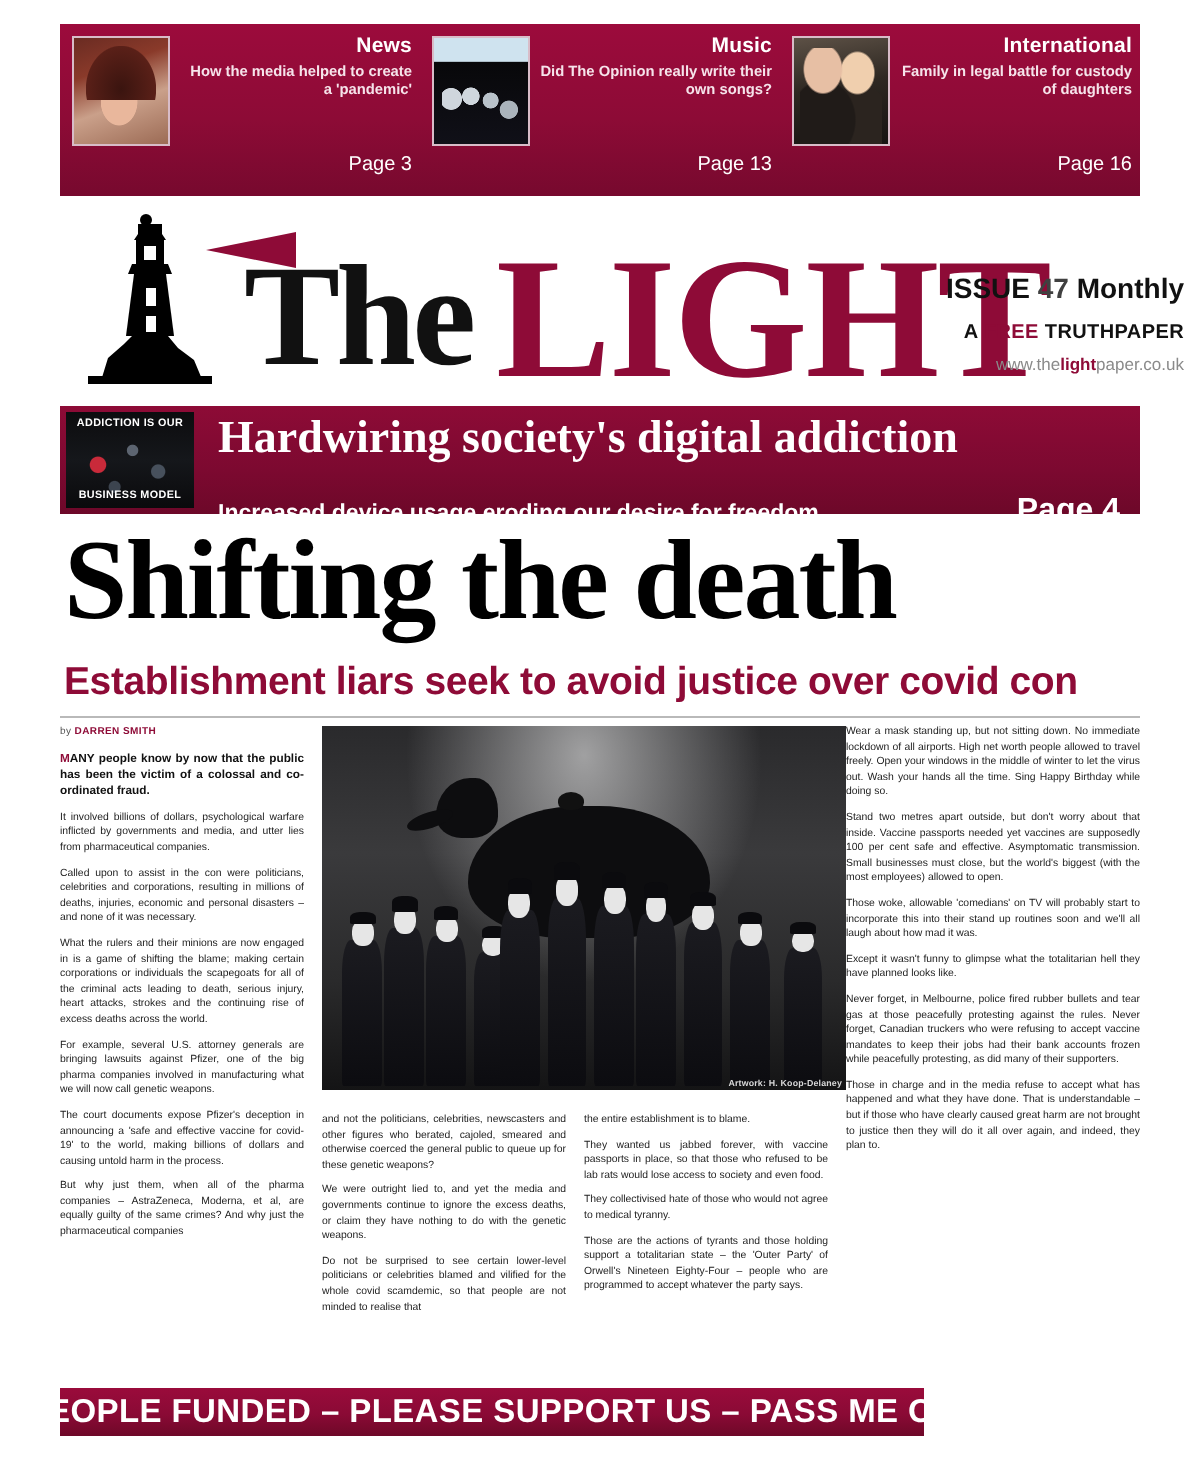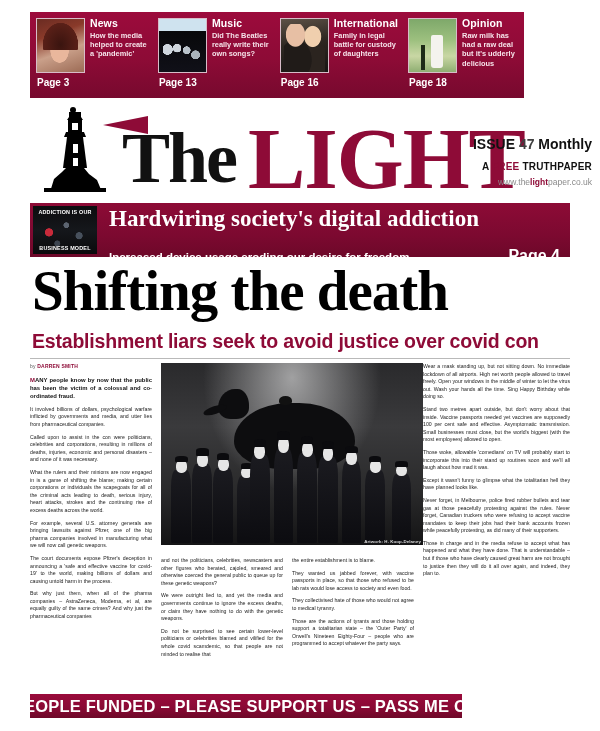--- a/index.html
+++ b/index.html
@@ -13,25 +13,26 @@
     overflow: hidden;
     font-family: "Liberation Sans", sans-serif;
     position: relative;
   }
 
   
   .teaser-bar {
     position: absolute;
     left: 30px;
     top: 12px;
-    width: 494px;
+    width: 540px;
     height: 86px;
     background: linear-gradient(180deg, #9c0b3c 0%, #8d0b36 55%, #77092e 100%);
     display: flex;
     flex-direction: row;
+    text-align: right;
   }
   .teaser {
     flex: 1 1 0;
     position: relative;
     padding: 6px 4px 0 6px;
     display: flex;
     flex-direction: column;
   }
   .teaser-top {
     display: flex;
@@ -61,21 +62,21 @@
   }
   .teaser-sub {
     color: #f6e3ea;
     font-size: 7.4px;
     line-height: 9.2px;
     font-weight: bold;
   }
   .teaser-page {
     color: #ffffff;
     font-size: 10px;
-    font-weight: bold;
+    font-weight: normal;
     margin-top: 4px;
     padding-left: 1px;
   }
 
   
   .thumb-news {
     background:
       radial-gradient(ellipse at 48% 60%, #e9b79c 0%, #e9b79c 26%, transparent 27%),
       linear-gradient(160deg, #6a2b22 0%, #8a3a2a 30%, #caa08a 60%, #9c6b55 100%);
   }
@@ -486,47 +487,37 @@
       </div>
     </div>
     <div class="teaser-page">Page 3</div>
   </div>
 
   <div class="teaser">
     <div class="teaser-top">
       <div class="teaser-thumb thumb-music"></div>
       <div class="teaser-text">
         <div class="teaser-cat">Music</div>
-        <div class="teaser-sub">Did The Beatles really write their own songs?</div>
+        <div class="teaser-sub">Did The Opinion really write their own songs?</div>
       </div>
     </div>
     <div class="teaser-page">Page 13</div>
   </div>
 
   <div class="teaser">
     <div class="teaser-top">
       <div class="teaser-thumb thumb-intl"></div>
       <div class="teaser-text">
         <div class="teaser-cat">International</div>
         <div class="teaser-sub">Family in legal battle for custody of daughters</div>
       </div>
     </div>
     <div class="teaser-page">Page 16</div>
   </div>
 
-  <div class="teaser">
-    <div class="teaser-top">
-      <div class="teaser-thumb thumb-opinion"></div>
-      <div class="teaser-text">
-        <div class="teaser-cat">Opinion</div>
-        <div class="teaser-sub">Raw milk has had a raw deal but it's udderly delicious</div>
-      </div>
-    </div>
-    <div class="teaser-page">Page 18</div>
-  </div>
 
 </div>
 
 <div class="masthead">
 
   <svg class="lighthouse" viewBox="0 0 66 86">
     <rect x="27" y="6" width="12" height="5" fill="#000"></rect>
     <polygon points="27,11 39,11 41,14 25,14" fill="#000"></polygon>
     <rect x="26" y="14" width="14" height="12" fill="#000"></rect>
     <rect x="30" y="17" width="6" height="7" fill="#fff"></rect>

